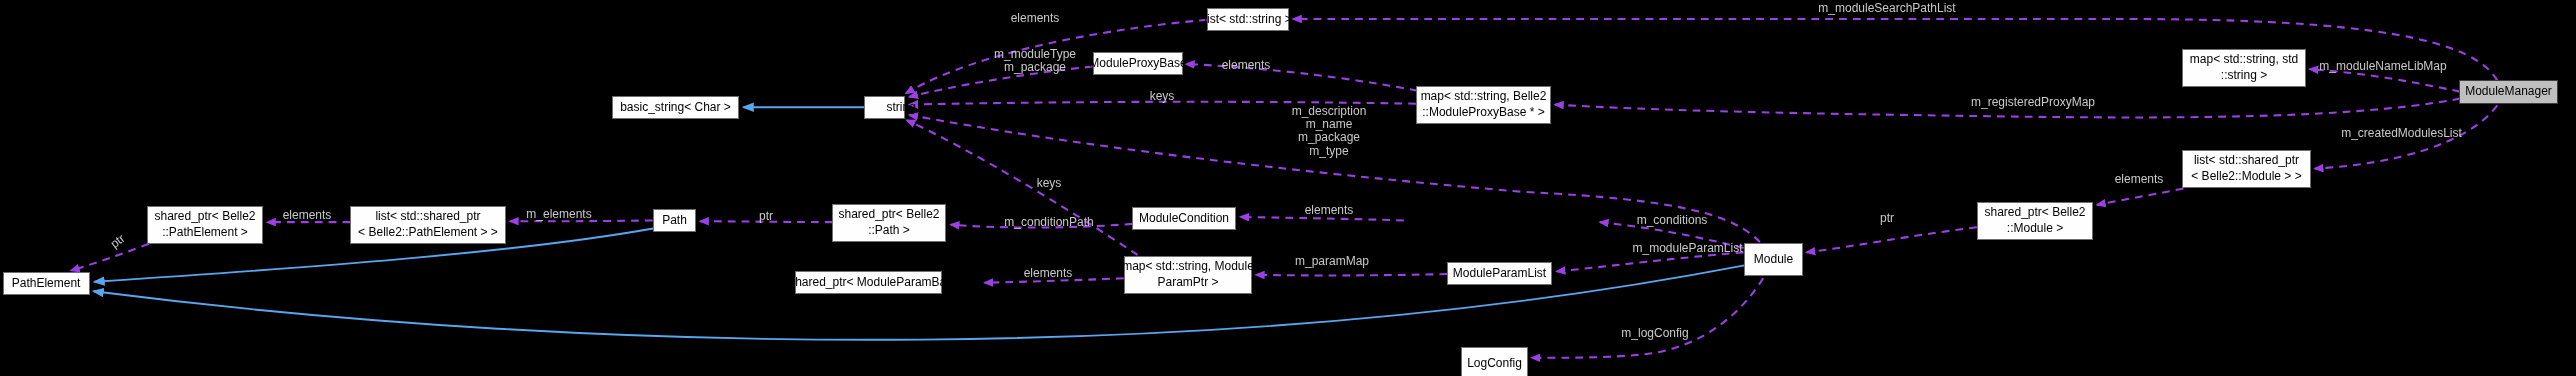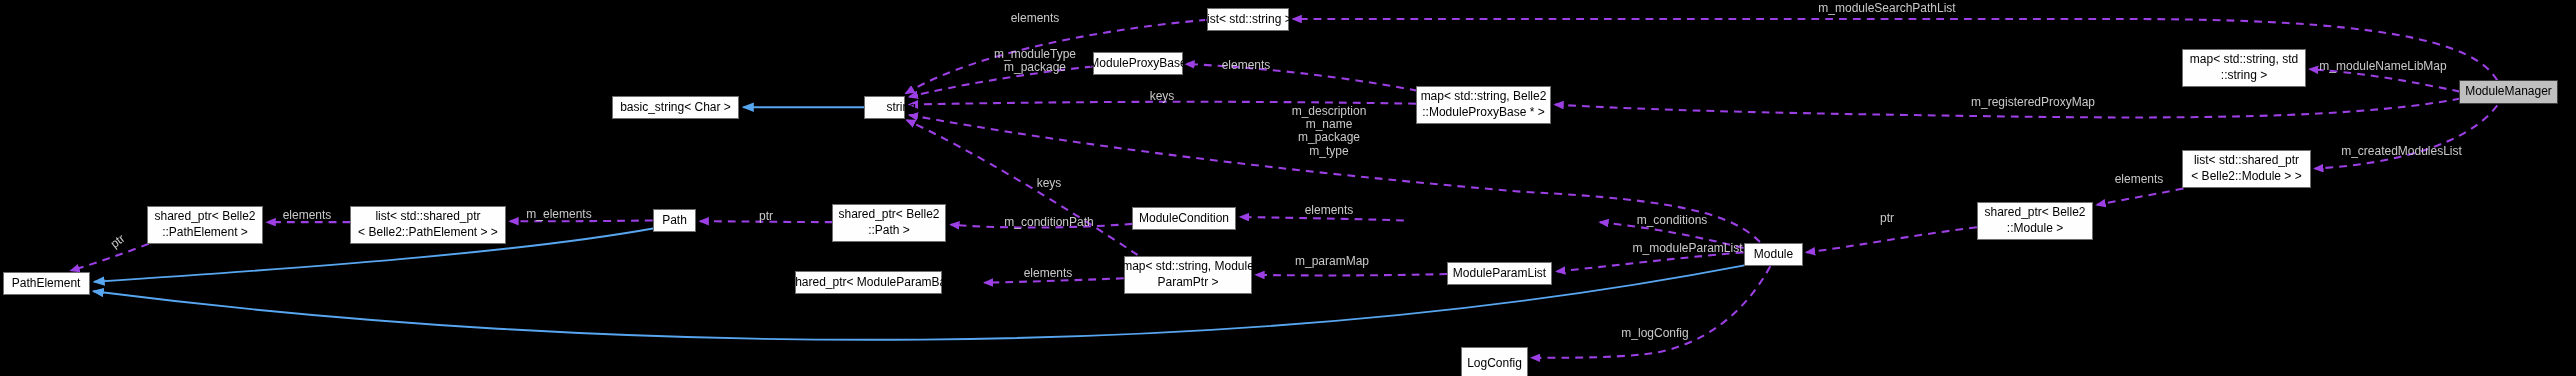--- a/index.html
+++ b/index.html
@@ -64,21 +64,21 @@
   <div class="node" style="left:1093px;top:52px;width:90px;height:23px;">ModuleProxyBase</div>
   <div class="node" style="left:1416px;top:86px;width:135px;height:38px;">map&lt; std::string, Belle2
 ::ModuleProxyBase * &gt;</div>
   <div class="node" style="left:2182px;top:49px;width:124px;height:38px;">map&lt; std::string, std
 ::string &gt;</div>
   <div class="node hl" style="left:2459px;top:80px;width:99px;height:24px;">ModuleManager</div>
   <div class="node" style="left:2182px;top:150px;width:129px;height:38px;">list&lt; std::shared_ptr
 &lt; Belle2::Module &gt; &gt;</div>
   <div class="node" style="left:1977px;top:202px;width:116px;height:38px;">shared_ptr&lt; Belle2
 ::Module &gt;</div>
-  <div class="node" style="left:1744px;top:243px;width:59px;height:23px;">Module</div>
+  <div class="node" style="left:1744px;top:243px;width:59px;height:33px;">Module</div>
   <div class="node" style="left:1132px;top:207px;width:104px;height:23px;">ModuleCondition</div>
   <div class="node" style="left:832px;top:204px;width:114px;height:38px;">shared_ptr&lt; Belle2
 ::Path &gt;</div>
   <div class="node" style="left:653px;top:209px;width:43px;height:23px;">Path</div>
   <div class="node" style="left:350px;top:206px;width:156px;height:38px;">list&lt; std::shared_ptr
 &lt; Belle2::PathElement &gt; &gt;</div>
   <div class="node" style="left:147px;top:206px;width:116px;height:38px;">shared_ptr&lt; Belle2
 ::PathElement &gt;</div>
   <div class="node" style="left:2.6px;top:272px;width:87px;height:23px;">PathElement</div>
   <div class="node" style="left:795px;top:271px;width:147px;height:23px;padding-left:24px;">shared_ptr&lt; ModuleParamBase &gt;</div>
@@ -93,21 +93,21 @@
   <span class="elabel" style="left:1162px;top:90px;">keys</span>
   <span class="elabel" style="left:1246px;top:59px;">elements</span>
   <span class="elabel" style="left:1329px;top:105px;">m_description
 m_name
 m_package
 m_type</span>
   <span class="elabel" style="left:1049px;top:177px;">keys</span>
   <span class="elabel" style="left:1887px;top:1.7px;">m_moduleSearchPathList</span>
   <span class="elabel" style="left:2383px;top:60px;">m_moduleNameLibMap</span>
   <span class="elabel" style="left:2033px;top:96px;">m_registeredProxyMap</span>
-  <span class="elabel" style="left:2391px;top:145px;padding-left:21px;">m_createdModulesList</span>
+  <span class="elabel" style="left:2391px;top:127px;padding-left:21px;">m_createdModulesList</span>
   <span class="elabel" style="left:2139px;top:173px;">elements</span>
   <span class="elabel" style="left:1887px;top:212px;">ptr</span>
   <span class="elabel" style="left:1672px;top:214px;">m_conditions</span>
   <span class="elabel" style="left:1329px;top:204px;">elements</span>
   <span class="elabel" style="left:1049px;top:216px;">m_conditionPath</span>
   <span class="elabel" style="left:766px;top:210px;">ptr</span>
   <span class="elabel" style="left:559px;top:208px;">m_elements</span>
   <span class="elabel" style="left:307px;top:209px;">elements</span>
   <span class="elabel rot" style="left:118px;top:235px;">ptr</span>
   <span class="elabel" style="left:1672px;top:242px;padding-left:31px;">m_moduleParamList</span>

